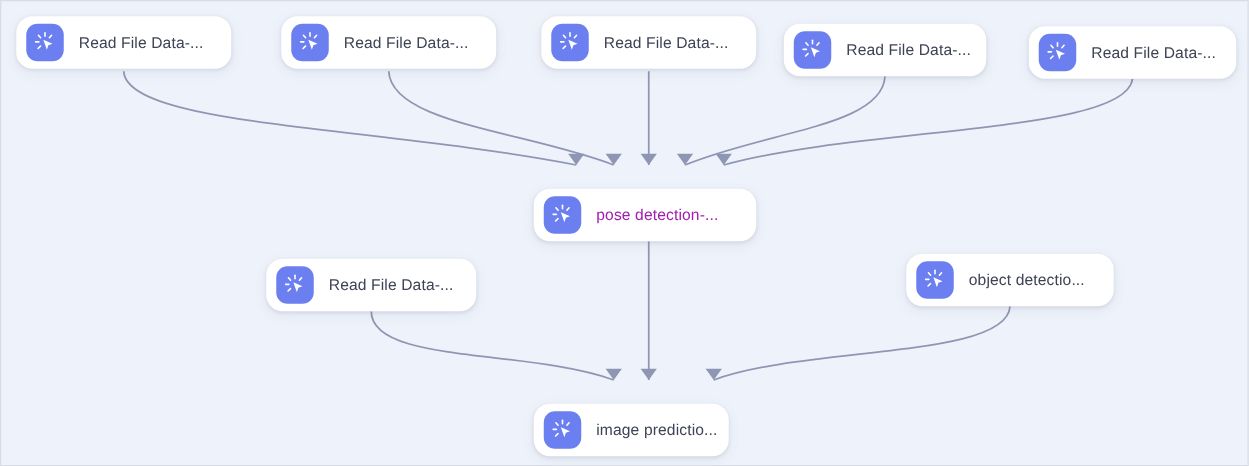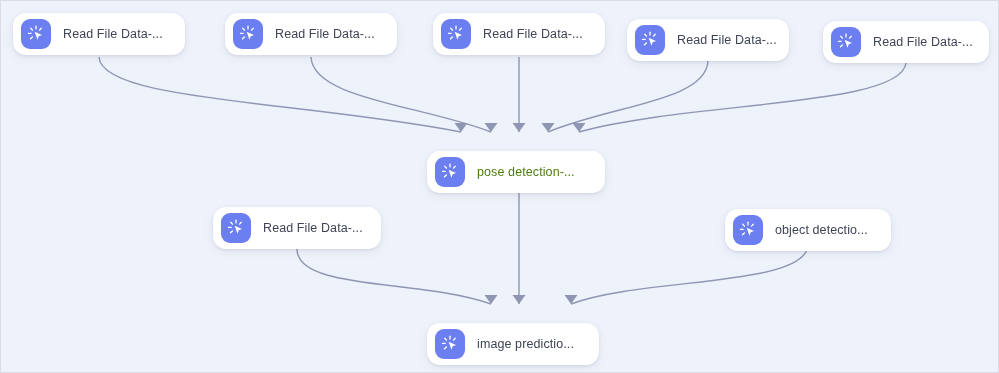--- a/index.html
+++ b/index.html
@@ -158,53 +158,53 @@
         <g stroke="#ffffff" stroke-width="1.7" stroke-linecap="round">
           <line x1="12" y1="1.6" x2="12" y2="5.2"></line>
           <line x1="5.0" y1="4.3" x2="7.3" y2="6.9"></line>
           <line x1="19.0" y1="4.3" x2="16.7" y2="6.9"></line>
           <line x1="2.0" y1="11.3" x2="5.5" y2="11.3"></line>
           <line x1="4.6" y1="18.4" x2="7.2" y2="15.9"></line>
         </g>
         <path d="M 10.2 9.0 L 20.0 13.4 L 15.6 15.0 L 14.0 19.8 Z" fill="#ffffff"></path>
       </svg>
     </span>
-    <span class="node-label" style="color: #4d7c0f;">pose detection-...</span>
+    <span class="node-label" style="color: #a21caf;">pose detection-...</span>
   </div>
       <div class="node" style="left: 212px; top: 206px; width: 168px; height: 42px; background: rgb(255, 255, 255);">
     <span class="node-icon" style="background: rgb(107, 127, 240);">
       <svg width="18" height="18" viewBox="0 0 24 24" xmlns="http://www.w3.org/2000/svg">
         <g stroke="#ffffff" stroke-width="1.7" stroke-linecap="round">
           <line x1="12" y1="1.6" x2="12" y2="5.2"></line>
           <line x1="5.0" y1="4.3" x2="7.3" y2="6.9"></line>
           <line x1="19.0" y1="4.3" x2="16.7" y2="6.9"></line>
           <line x1="2.0" y1="11.3" x2="5.5" y2="11.3"></line>
           <line x1="4.6" y1="18.4" x2="7.2" y2="15.9"></line>
         </g>
         <path d="M 10.2 9.0 L 20.0 13.4 L 15.6 15.0 L 14.0 19.8 Z" fill="#ffffff"></path>
       </svg>
     </span>
     <span class="node-label" style="color: rgb(62, 67, 85);">Read File Data-...</span>
   </div>
-      <div class="node" style="left: 724px; top: 208px; width: 166px; height: 42px; background: rgb(255, 255, 255);">
+      <div class="node" style="left: 724px; top: 202px; width: 166px; height: 42px; background: rgb(255, 255, 255);">
     <span class="node-icon" style="background: rgb(107, 127, 240);">
       <svg width="18" height="18" viewBox="0 0 24 24" xmlns="http://www.w3.org/2000/svg">
         <g stroke="#ffffff" stroke-width="1.7" stroke-linecap="round">
           <line x1="12" y1="1.6" x2="12" y2="5.2"></line>
           <line x1="5.0" y1="4.3" x2="7.3" y2="6.9"></line>
           <line x1="19.0" y1="4.3" x2="16.7" y2="6.9"></line>
           <line x1="2.0" y1="11.3" x2="5.5" y2="11.3"></line>
           <line x1="4.6" y1="18.4" x2="7.2" y2="15.9"></line>
         </g>
         <path d="M 10.2 9.0 L 20.0 13.4 L 15.6 15.0 L 14.0 19.8 Z" fill="#ffffff"></path>
       </svg>
     </span>
     <span class="node-label" style="color: rgb(62, 67, 85);">object detectio...</span>
   </div>
-      <div class="node" style="left: 426px; top: 322px; width: 172px; height: 42px; background: rgb(255, 255, 255);">
+      <div class="node" style="left: 426px; top: 322px; width: 156px; height: 42px; background: rgb(255, 255, 255);">
     <span class="node-icon" style="background: rgb(107, 127, 240);">
       <svg width="18" height="18" viewBox="0 0 24 24" xmlns="http://www.w3.org/2000/svg">
         <g stroke="#ffffff" stroke-width="1.7" stroke-linecap="round">
           <line x1="12" y1="1.6" x2="12" y2="5.2"></line>
           <line x1="5.0" y1="4.3" x2="7.3" y2="6.9"></line>
           <line x1="19.0" y1="4.3" x2="16.7" y2="6.9"></line>
           <line x1="2.0" y1="11.3" x2="5.5" y2="11.3"></line>
           <line x1="4.6" y1="18.4" x2="7.2" y2="15.9"></line>
         </g>
         <path d="M 10.2 9.0 L 20.0 13.4 L 15.6 15.0 L 14.0 19.8 Z" fill="#ffffff"></path>

